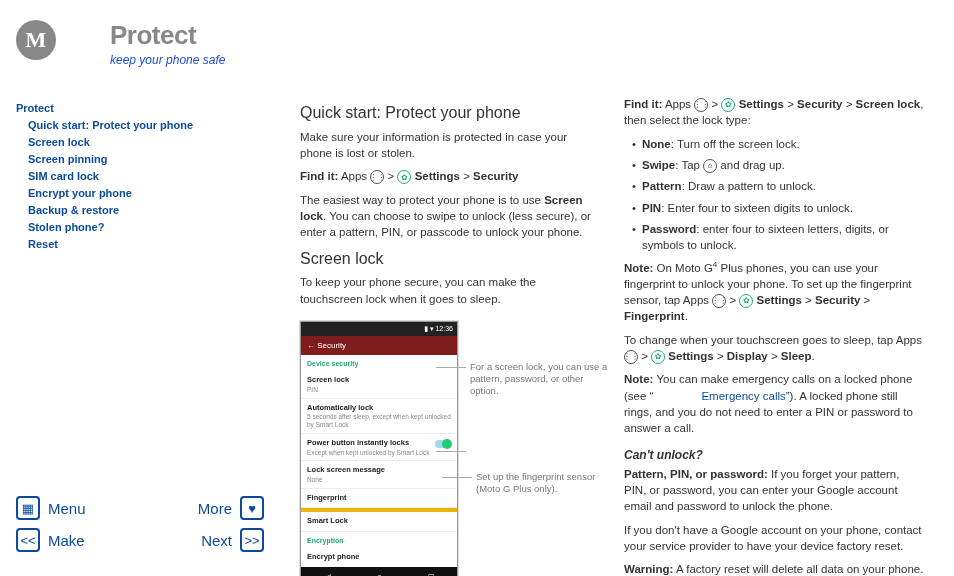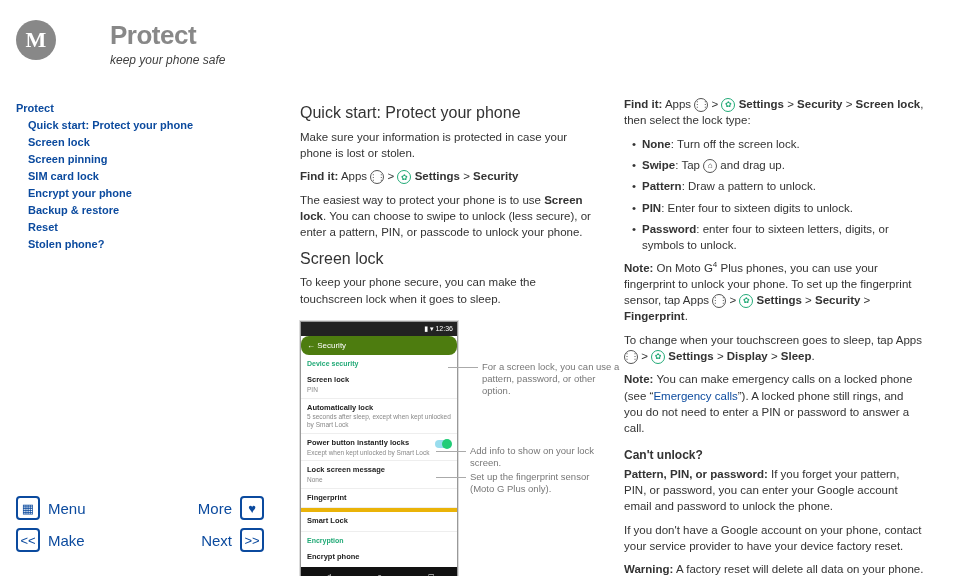--- a/index.html
+++ b/index.html
@@ -10,37 +10,37 @@
   .toc { font-size: 11px; line-height: 1.55; }
   .toc-head { color: #0b4a9e; font-weight: bold; }
   .toc-item { color: #0b4a9e; font-weight: bold; padding-left: 12px; }
   .toc-item a, .toc-head a { color: #0b4a9e; text-decoration: none; }
   .nav-buttons { position: absolute; left: 16px; bottom: 24px; width: 248px; }
   .nav-row { display: flex; justify-content: space-between; margin-top: 8px; }
   .nav-btn { display: flex; align-items: center; gap: 8px; color: #0b4a9e; font-size: 15px; cursor: pointer; }
   .nav-btn .sq { width: 24px; height: 24px; border: 2px solid #0b4a9e; border-radius: 4px; display: flex; align-items: center; justify-content: center; font-size: 13px; color: #0b4a9e; }
   .header-area { position: absolute; left: 110px; top: 20px; }
   .page-title { font-size: 26px; font-weight: bold; color: #888; font-family: Arial, sans-serif; letter-spacing: -0.5px; }
-  .page-sub { font-size: 12px; color: #404040; font-style: italic; margin-top: 2px; }
+  .page-sub { font-size: 12px; color: #1d4ed8; font-style: italic; margin-top: 2px; }
   .content { position: absolute; left: 300px; top: 96px; width: 638px; display: flex; gap: 24px; }
   .col { width: 300px; font-size: 11.5px; line-height: 1.42; color: #333; }
   h2 { font-size: 16px; font-weight: normal; color: #333; margin-bottom: 4px; margin-top: 6px; }
-  h3 { font-size: 12px; font-weight: bold; margin-top: 10px; margin-bottom: 2px; }
+  h3 { font-size: 12px; font-weight: bold; margin-top: 10px; margin-bottom: 2px; font-style: italic; }
   .col p { margin-bottom: 7px; }
   .findit { font-size: 11.5px; }
   .icn { display: inline-flex; width: 14px; height: 14px; border: 1px solid #555; border-radius: 50%; align-items: center; justify-content: center; vertical-align: middle; font-size: 8px; }
   .icn.gear { border-color: #2a7; color: #2a7; }
   .bullets { list-style: none; padding-left: 8px; }
   .bullets li { position: relative; padding-left: 10px; margin-bottom: 5px; }
   .bullets li::before { content: "•"; position: absolute; left: 0; }
-  .link { color: #0b4a9e; }
+  .link { color: #0b4a9e; margin-left: 48px; }
   .phone-wrap { position: relative; margin-top: 14px; }
   .phone { width: 158px; border: 1px solid #999; background: #fff; font-size: 7.5px; box-shadow: 0 0 0 1px #ddd; }
   .statusbar { background: #222; color: #fff; text-align: right; padding: 2px 4px; font-size: 7px; }
-  .appbar { background: #4d7c0f; color: #fff; padding: 4px 6px; font-size: 8px; border-radius: 8px; }
+  .appbar { background: #7f1d1d; color: #fff; padding: 4px 6px; font-size: 8px; }
   .sect-title { color: #2a7; padding: 4px 6px 2px; font-weight: bold; font-size: 7px; }
   .row-item { border-bottom: 1px solid #eee; padding: 4px 6px; position: relative; }
   .row-item .ttl { font-weight: bold; font-size: 7.5px; color: #222; }
   .row-item .sub { font-size: 6.5px; color: #888; line-height: 1.2; }
   .toggle { position: absolute; right: 6px; top: 6px; width: 16px; height: 8px; border-radius: 4px; background: #9de; }
   .toggle::after { content: ""; position: absolute; right: -1px; top: -1px; width: 10px; height: 10px; border-radius: 50%; background: #2c7; }
   .navbar2 { background: #111; display: flex; justify-content: space-around; padding: 4px 0; color: #fff; font-size: 9px; }
   .callout { position: absolute; font-size: 9.5px; color: #777; line-height: 1.25; width: 140px; }
   .callout .line { border-top: 1px solid #aaa; width: 30px; position: absolute; left: -34px; top: 6px; }
   sup { font-size: 0.7em; }
@@ -53,22 +53,22 @@
       <span>M</span>
     </div>
   <div class="toc">
     <div class="toc-head"><a>Protect</a></div>
     <div class="toc-item"><a>Quick start: Protect your phone</a></div>
     <div class="toc-item"><a>Screen lock</a></div>
     <div class="toc-item"><a>Screen pinning</a></div>
     <div class="toc-item"><a>SIM card lock</a></div>
     <div class="toc-item"><a>Encrypt your phone</a></div>
     <div class="toc-item"><a>Backup &amp; restore</a></div>
+    <div class="toc-item"><a>Stolen phone?</a></div>
     <div class="toc-item"><a>Reset</a></div>
-    <div class="toc-item"><a>Stolen phone?</a></div>
   </div>
   <div class="nav-buttons">
     <div class="nav-row">
       <div class="nav-btn">
           <span class="sq">▦</span>
           <span>Menu</span>
         </div>
       <div class="nav-btn">
           <span>More</span>
           <span class="sq">♥</span>
@@ -134,23 +134,23 @@
         <div class="sect-title">Encryption</div>
         <div class="row-item" style="border-bottom:none">
             <div class="ttl">Encrypt phone</div>
           </div>
         <div class="navbar2">
             <span>◁</span>
             <span>○</span>
             <span>□</span>
           </div>
       </div>
-      <div class="callout" style="left:182px; top:40px"><span class="line"></span><span>For a screen lock, you can use a pattern, password, or other option.</span></div>
-      <div class="callout" style="left:170px; top:124px"><span class="line"></span><span>Add info to show on your lock screen.</span></div>
-      <div class="callout" style="left:170px; top:150px"><span class="line"></span><span>Set up the fingerprint sensor (Moto G Plus only).</span></div>
+      <div class="callout" style="left:170px; top:40px"><span class="line"></span><span>For a screen lock, you can use a pattern, password, or other option.</span></div>
+      <div class="callout" style="left:170px; top:124px"><span class="line"></span></div>
+      <div class="callout" style="left:176px; top:150px"><span class="line"></span><span>Set up the fingerprint sensor (Moto G Plus only).</span></div>
     </div>
   </div>
 
   <div class="col">
     <p class="findit">
       <b>Find it:</b> <span>Apps</span> <span class="icn">⋮⋮</span> &gt; <span class="icn gear">✿</span> <b>Settings</b> &gt; <b>Security</b> &gt; <b>Screen lock</b><span>, then select the lock type:</span>
     </p>
     <ul class="bullets">
       <li><b>None</b><span>: Turn off the screen lock.</span></li>
       <li><b>Swipe</b><span>: Tap </span><span class="icn">⌂</span><span> and drag up.</span></li>

